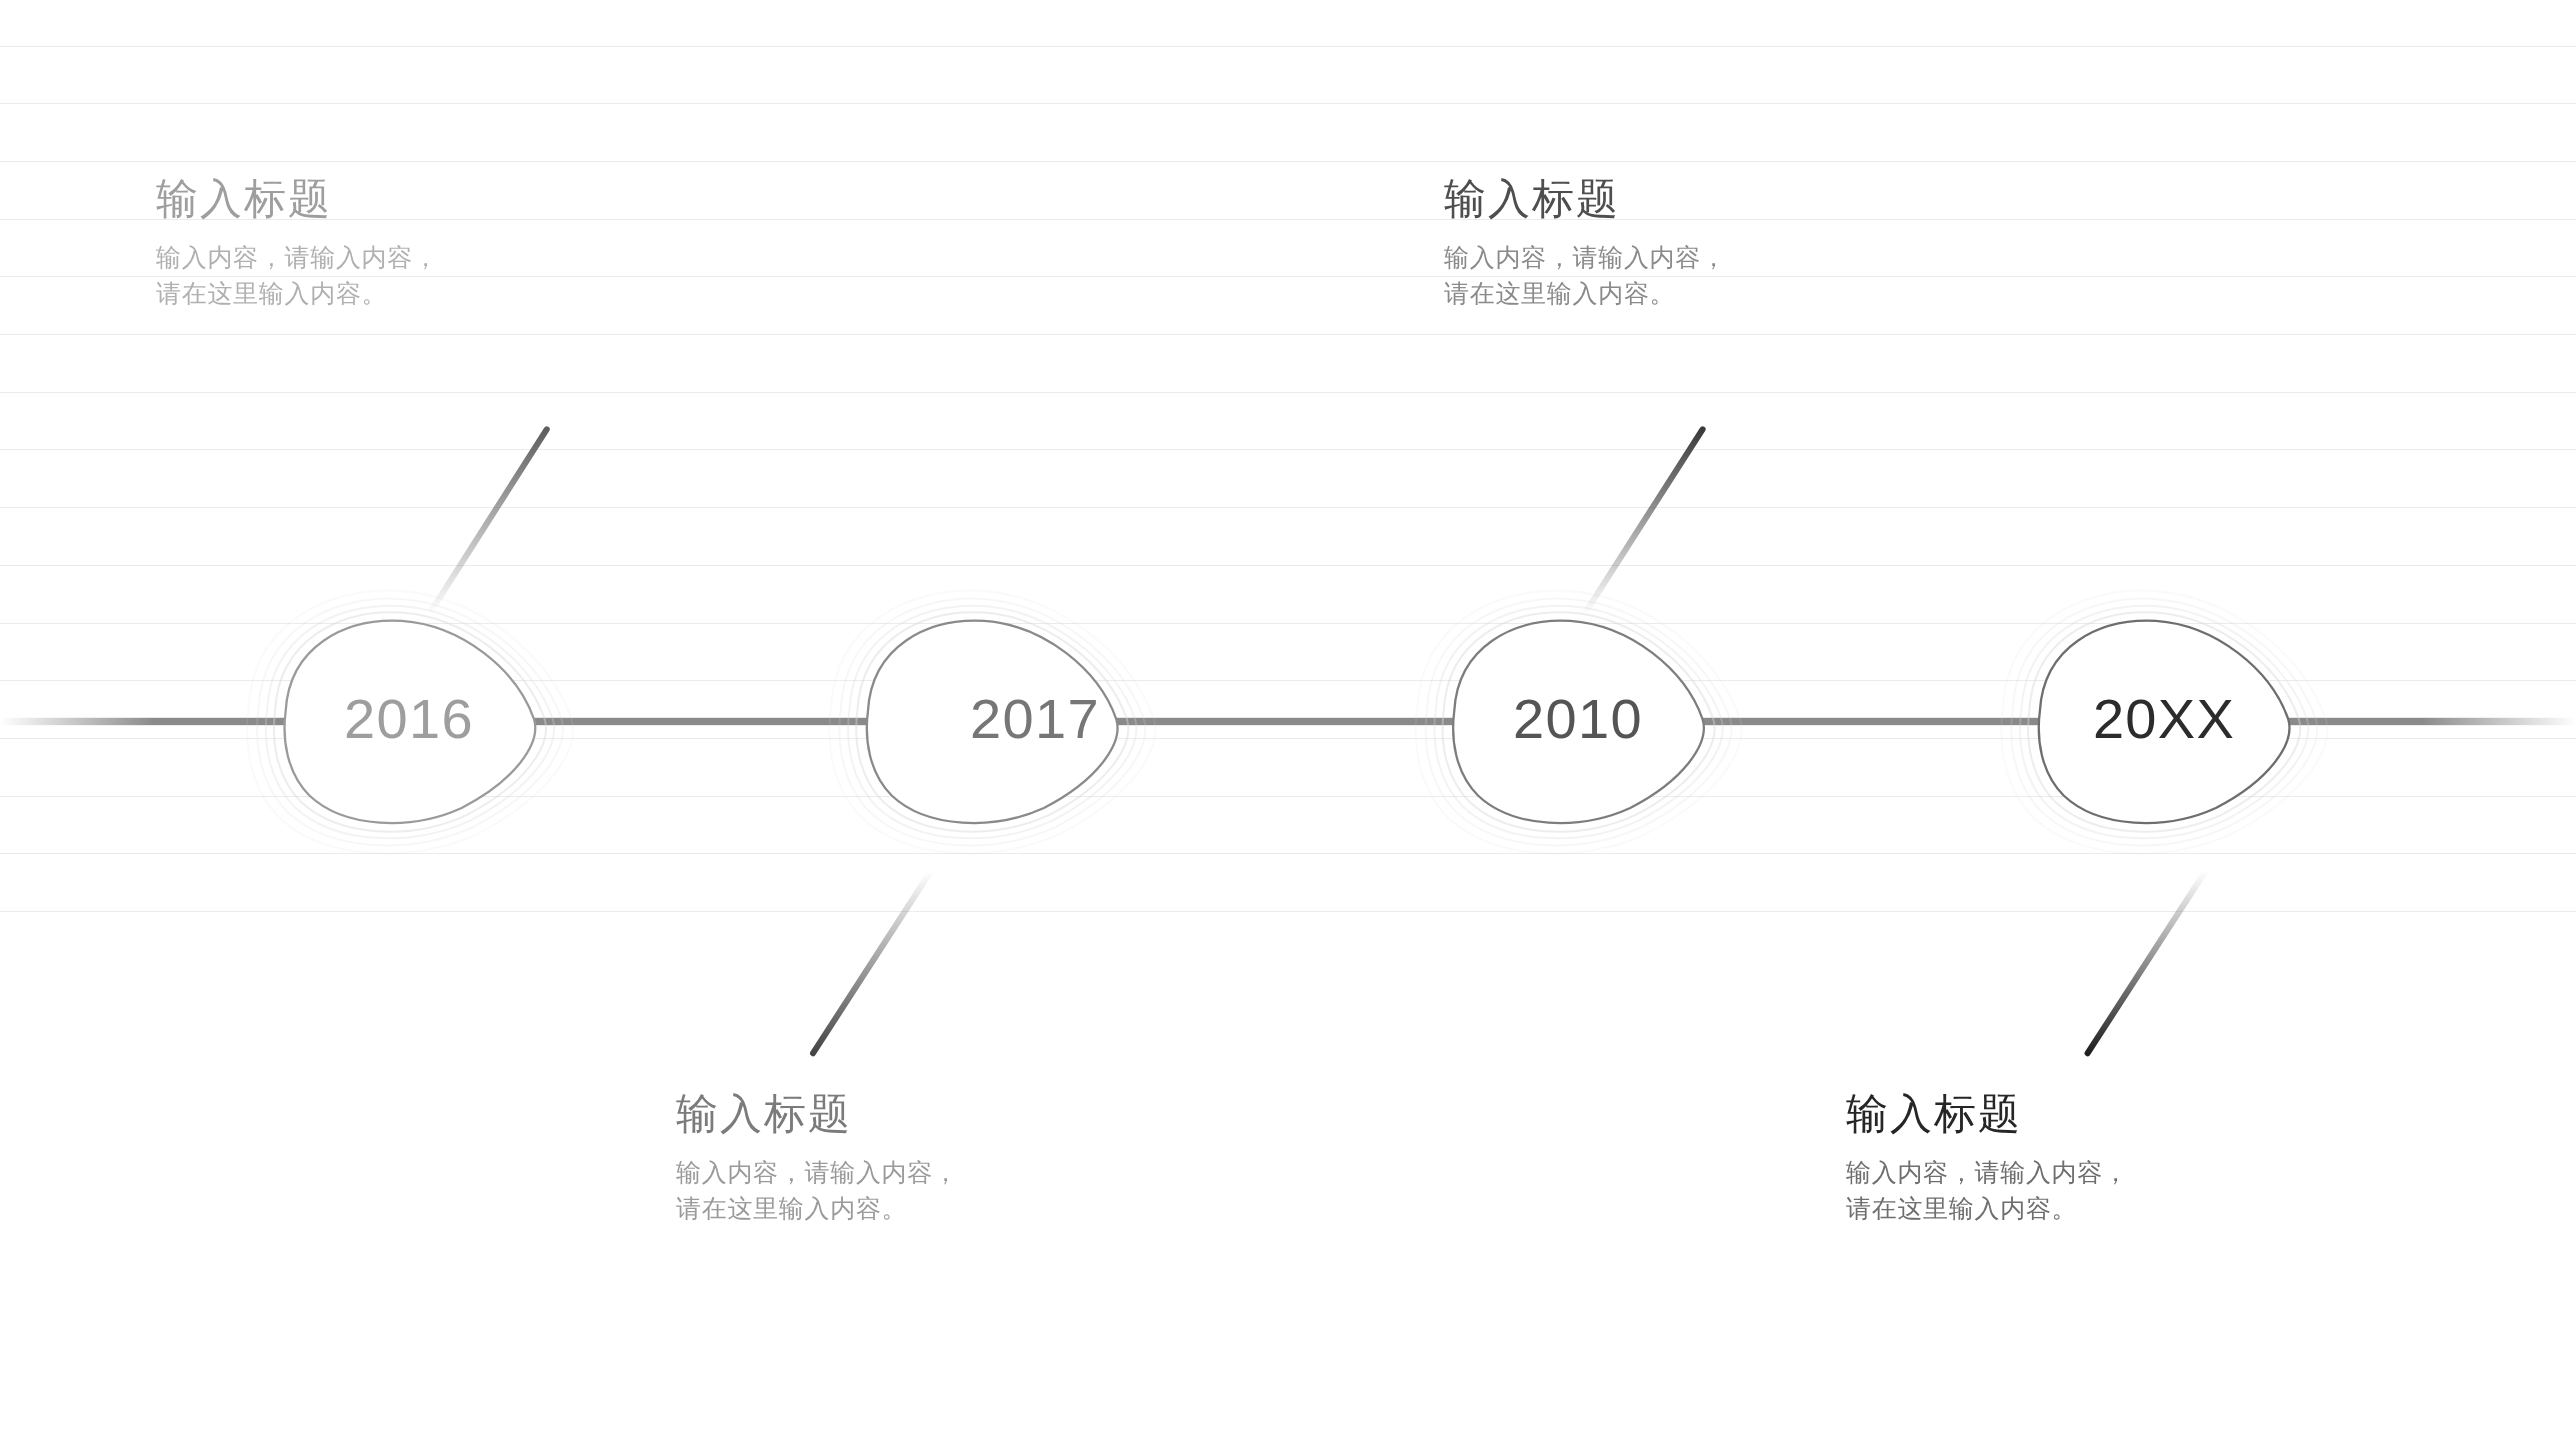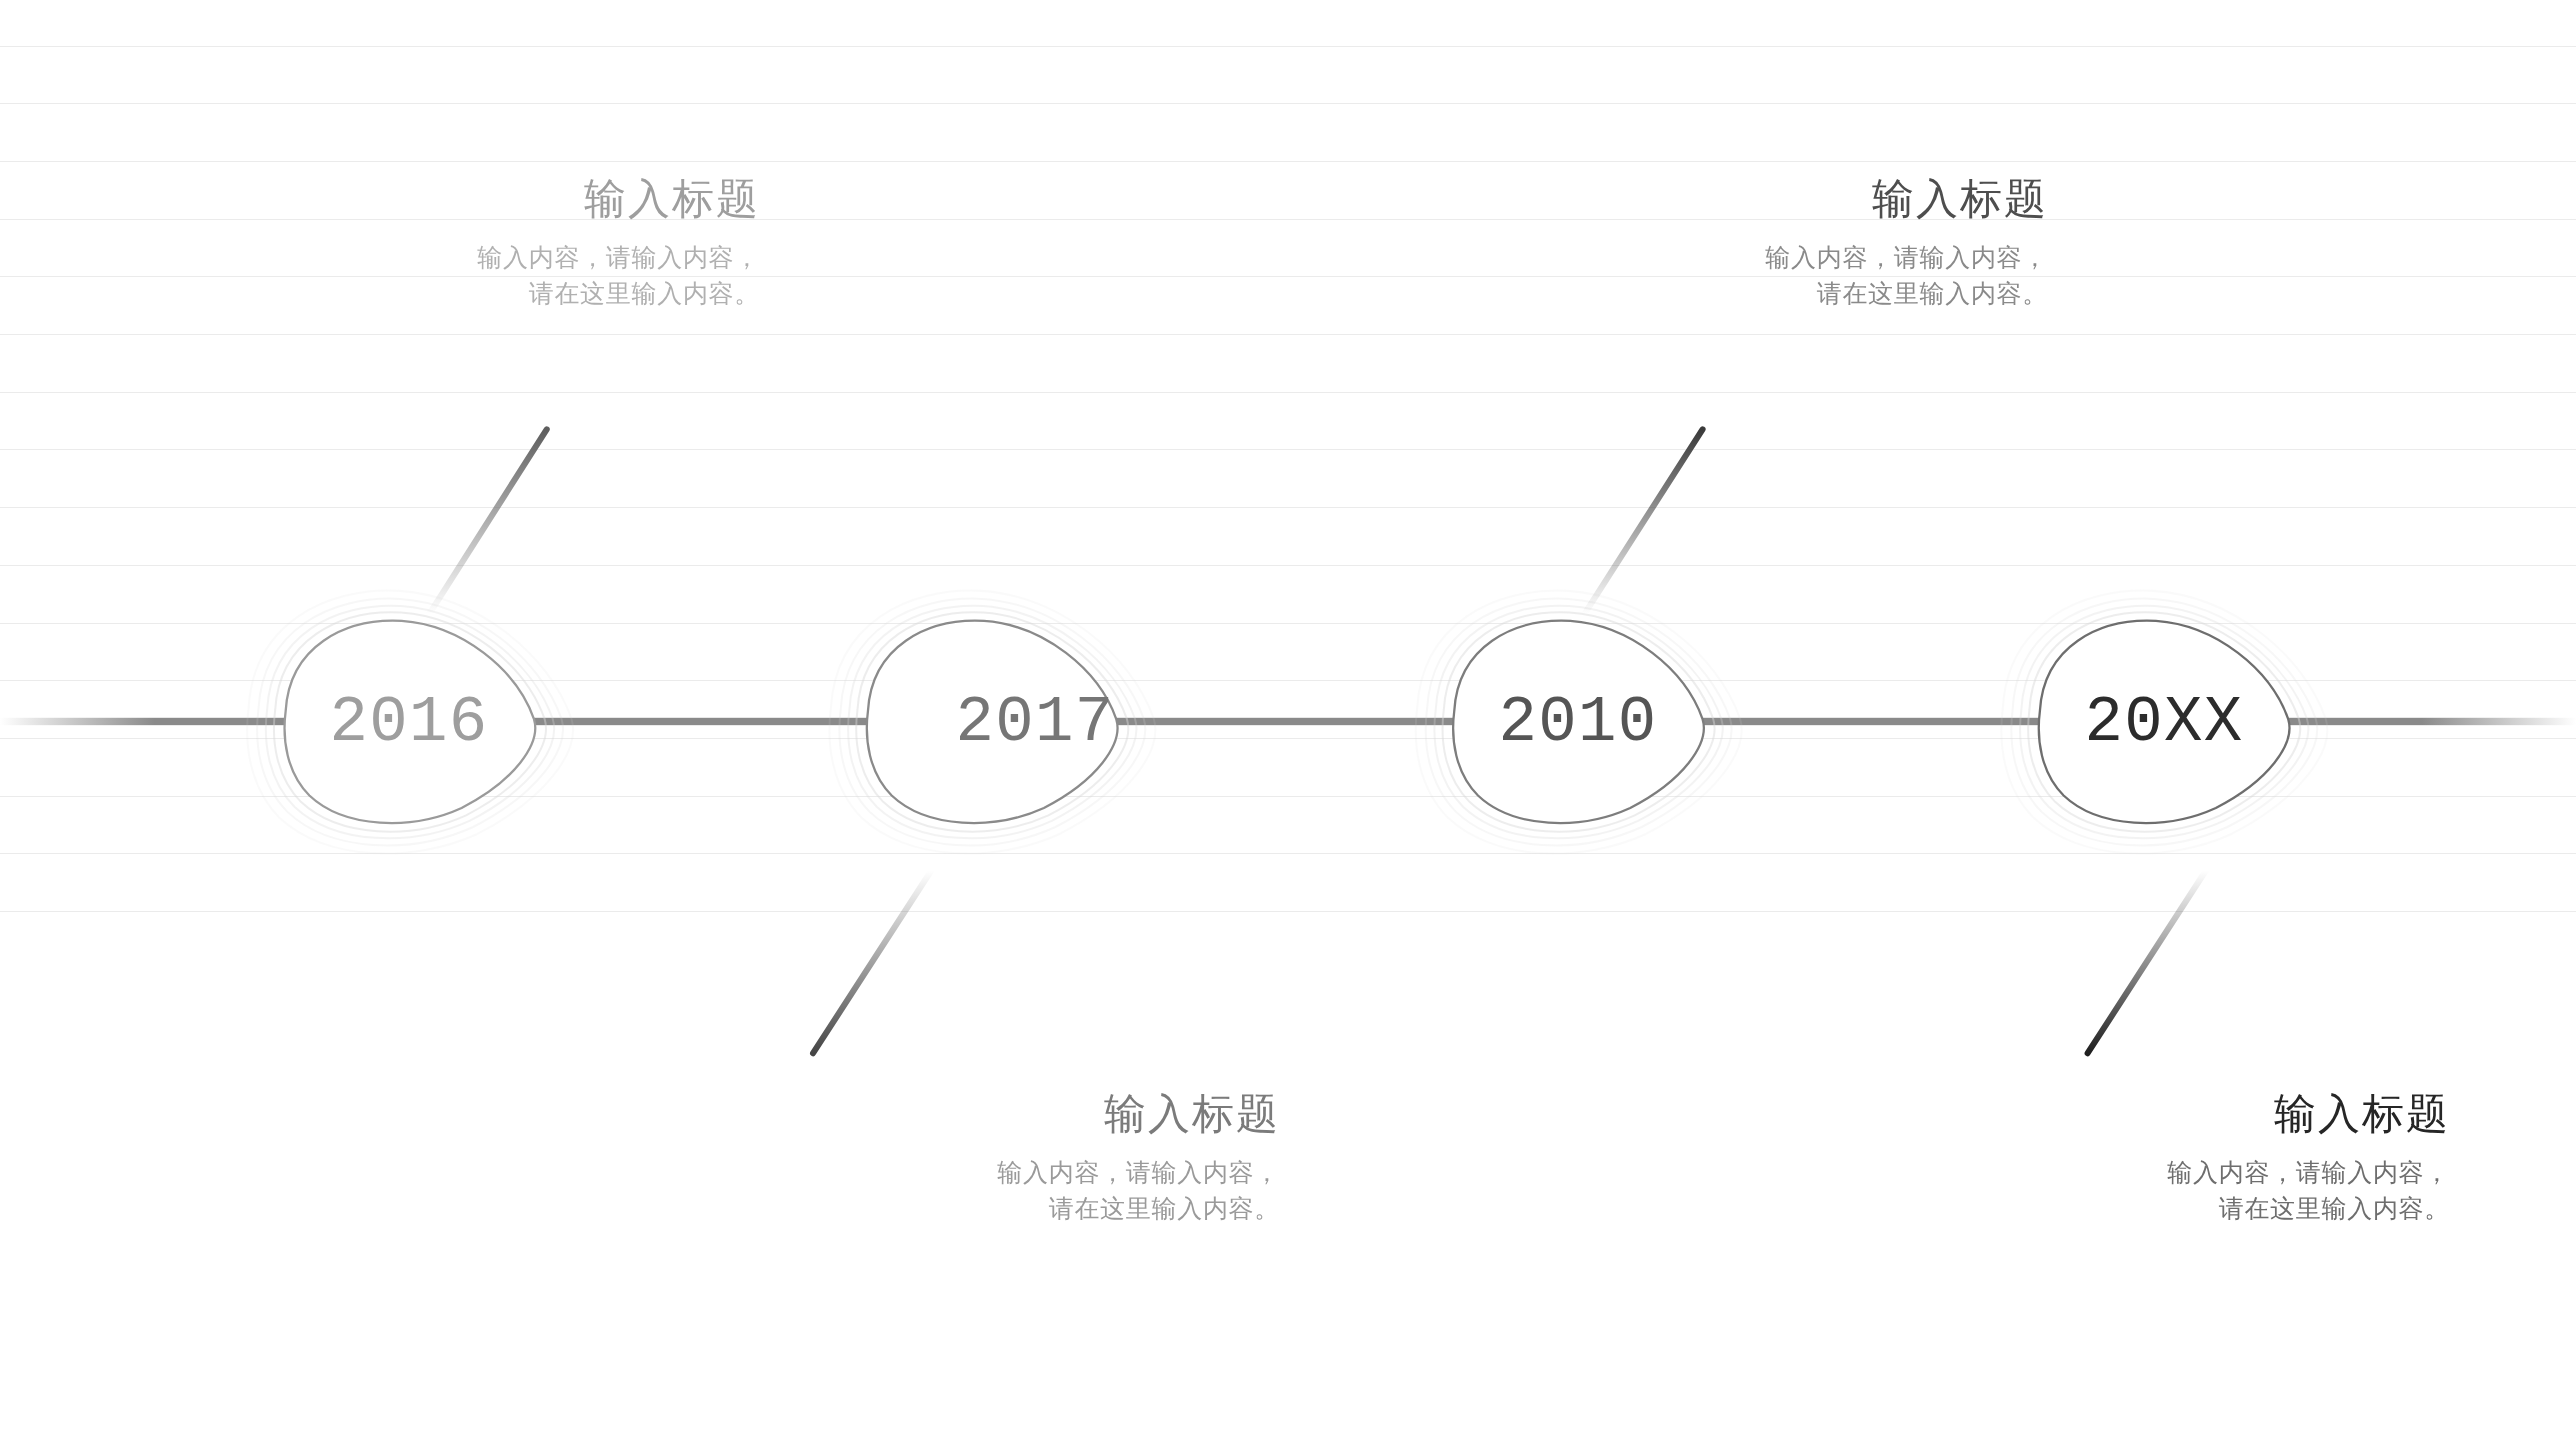--- a/index.html
+++ b/index.html
@@ -35,21 +35,21 @@
   #timeline-svg {
     position: absolute;
     left: 0; top: 0;
     width: 2576px; height: 1449px;
   }
 
   
   .callout {
     position: absolute;
     width: 604px;
-    text-align: right;
+    text-align: left;
   }
   .callout-title {
     font-size: 42px;
     line-height: 1.22;
     letter-spacing: 2px;
     font-weight: 400;
     margin: 0 0 14.8px 0;
     white-space: nowrap;
   }
   .callout-body {
@@ -59,25 +59,24 @@
     font-weight: 400;
     margin: 0;
   }
   .callout-body-line { display: block; white-space: nowrap; }
 
   
   .year-label {
     position: absolute;
     width: 282px;
     text-align: center;
-    font-size: 64px;
+    font-size: 56px;
     font-weight: 400;
     letter-spacing: 1.3px;
     line-height: 1;
-    font-family: Liberation Mono, monospace;
   }
 </style>
 </head>
 <body>
 
 <div id="stage">
 
   <div id="ruled-lines">
       <div class="rule-line" style="top: 46px; background: rgb(235, 235, 235);"></div>
       <div class="rule-line" style="top: 103px; background: rgb(235, 235, 235);"></div>

